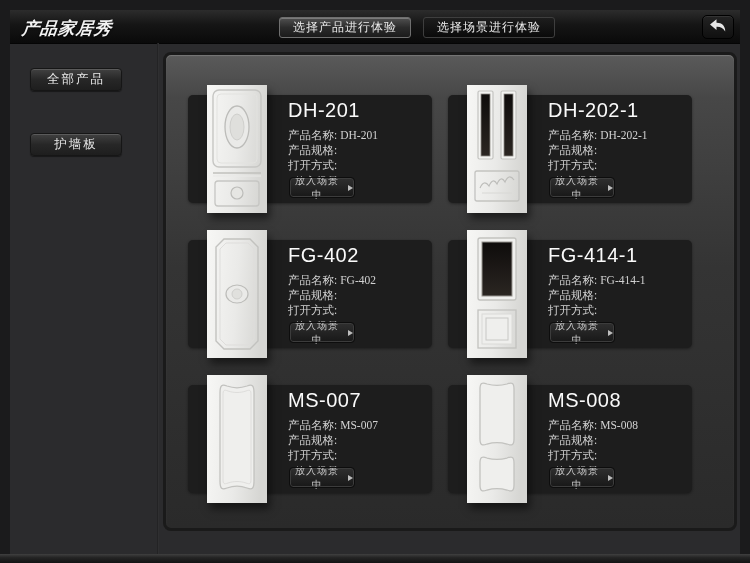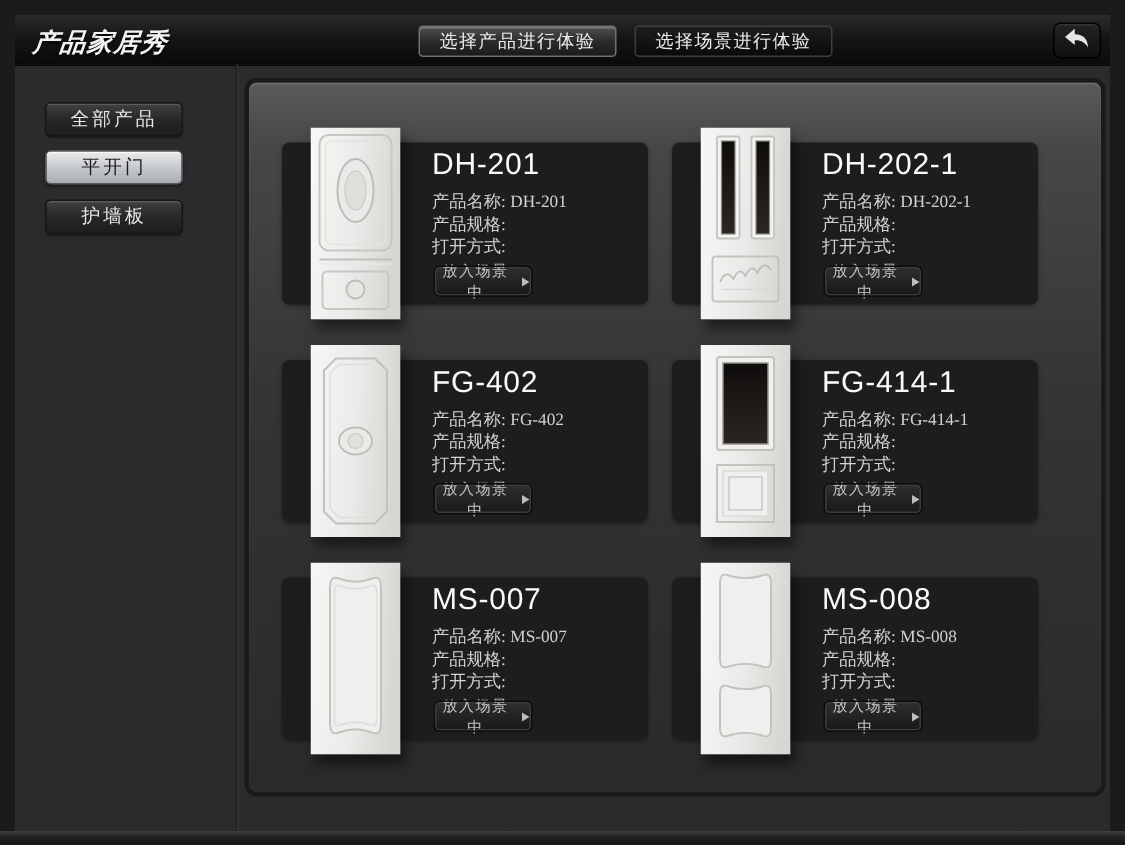--- a/index.html
+++ b/index.html
@@ -90,23 +90,20 @@
         <svg width="18" height="15" viewBox="0 0 18 15">
           <path d="M7.5 1.2 L1 6.6 L7.5 12 V8.8 C11.5 8.6 14.5 10.3 16.2 13.6 C16.6 8 12.6 4.6 7.5 4.8 Z" fill="#e6e6e6"></path>
         </svg>
       </span>
     </button>
   </div>
 
   <div class="side-btn dark" style="top:58px">
     <span>全部产品</span>
   </div>
-  <div class="side-btn selected" style="top:90px">
-    <span>平开门</span>
-  </div>
   <div class="side-btn dark" style="top:123px">
     <span>护墙板</span>
   </div>
 
   <div class="divider"></div>
 
   <div class="panel">
 
     <div class="card" style="left:22px;top:40px">
       <div class="door">

